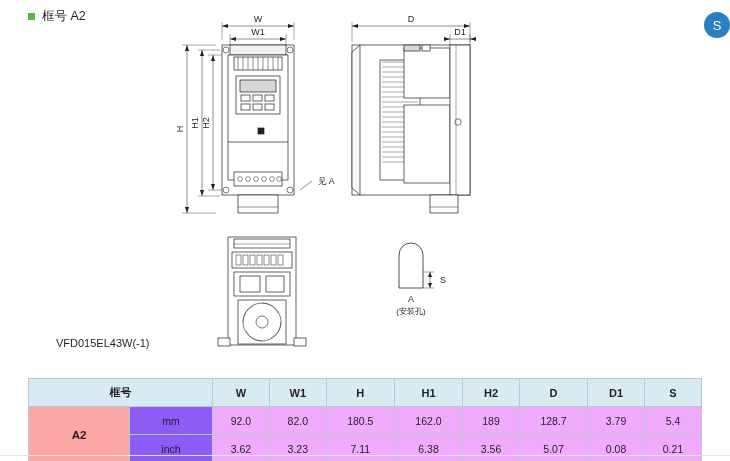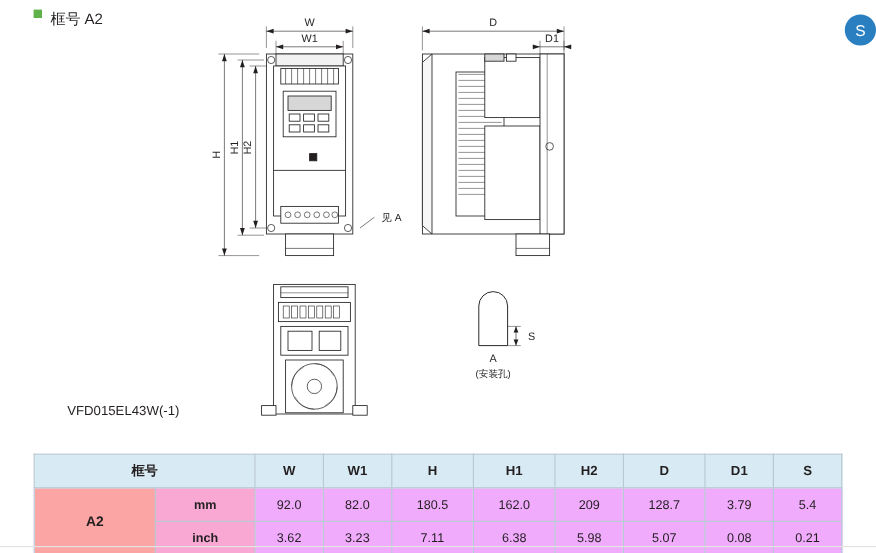--- a/index.html
+++ b/index.html
@@ -22,20 +22,21 @@
   }
 
   
   .frame-heading {
     position: absolute;
     left: 28px;
     top: 8px;
     font-size: 12.5px;
     color: #231f20;
     display: flex;
+    align-items: center;
     gap: 7px;
   }
   .bullet-square {
     width: 7px;
     height: 7px;
     background: #5fb24a;
     display: inline-block;
   }
 
   
@@ -102,22 +103,22 @@
     font-weight: bold;
     font-size: 11px;
   }
   .spec-table td.frame-cell {
     background: #fca5a5;
     font-weight: bold;
     font-size: 11.5px;
     width: 92px;
   }
   .spec-table td.unit-cell {
-    background: #f9a8d4;
-    font-weight: bold;
+    background: #8b5cf6;
+    font-weight: normal;
     width: 74px;
   }
   .spec-table td.val-cell {
     background: #f0abfc;
   }
   .bottom-rule {
     position: absolute;
     left: 0;
     top: 455px;
     width: 730px;
@@ -361,32 +362,32 @@
       </tr>
     </thead>
     <tbody>
       <tr>
         <td class="frame-cell" rowspan="2">A2</td>
         <td class="unit-cell">mm</td>
         <td class="val-cell">92.0</td>
         <td class="val-cell">82.0</td>
         <td class="val-cell">180.5</td>
         <td class="val-cell">162.0</td>
-        <td class="val-cell">209</td>
+        <td class="val-cell">189</td>
         <td class="val-cell">128.7</td>
         <td class="val-cell">3.79</td>
         <td class="val-cell">5.4</td>
       </tr>
       <tr>
         <td class="unit-cell">inch</td>
         <td class="val-cell">3.62</td>
         <td class="val-cell">3.23</td>
         <td class="val-cell">7.11</td>
         <td class="val-cell">6.38</td>
-        <td class="val-cell">5.98</td>
+        <td class="val-cell">3.56</td>
         <td class="val-cell">5.07</td>
         <td class="val-cell">0.08</td>
         <td class="val-cell">0.21</td>
       </tr>
     </tbody>
   </table>
 
   <div class="bottom-rule"></div>
 </div>
 

